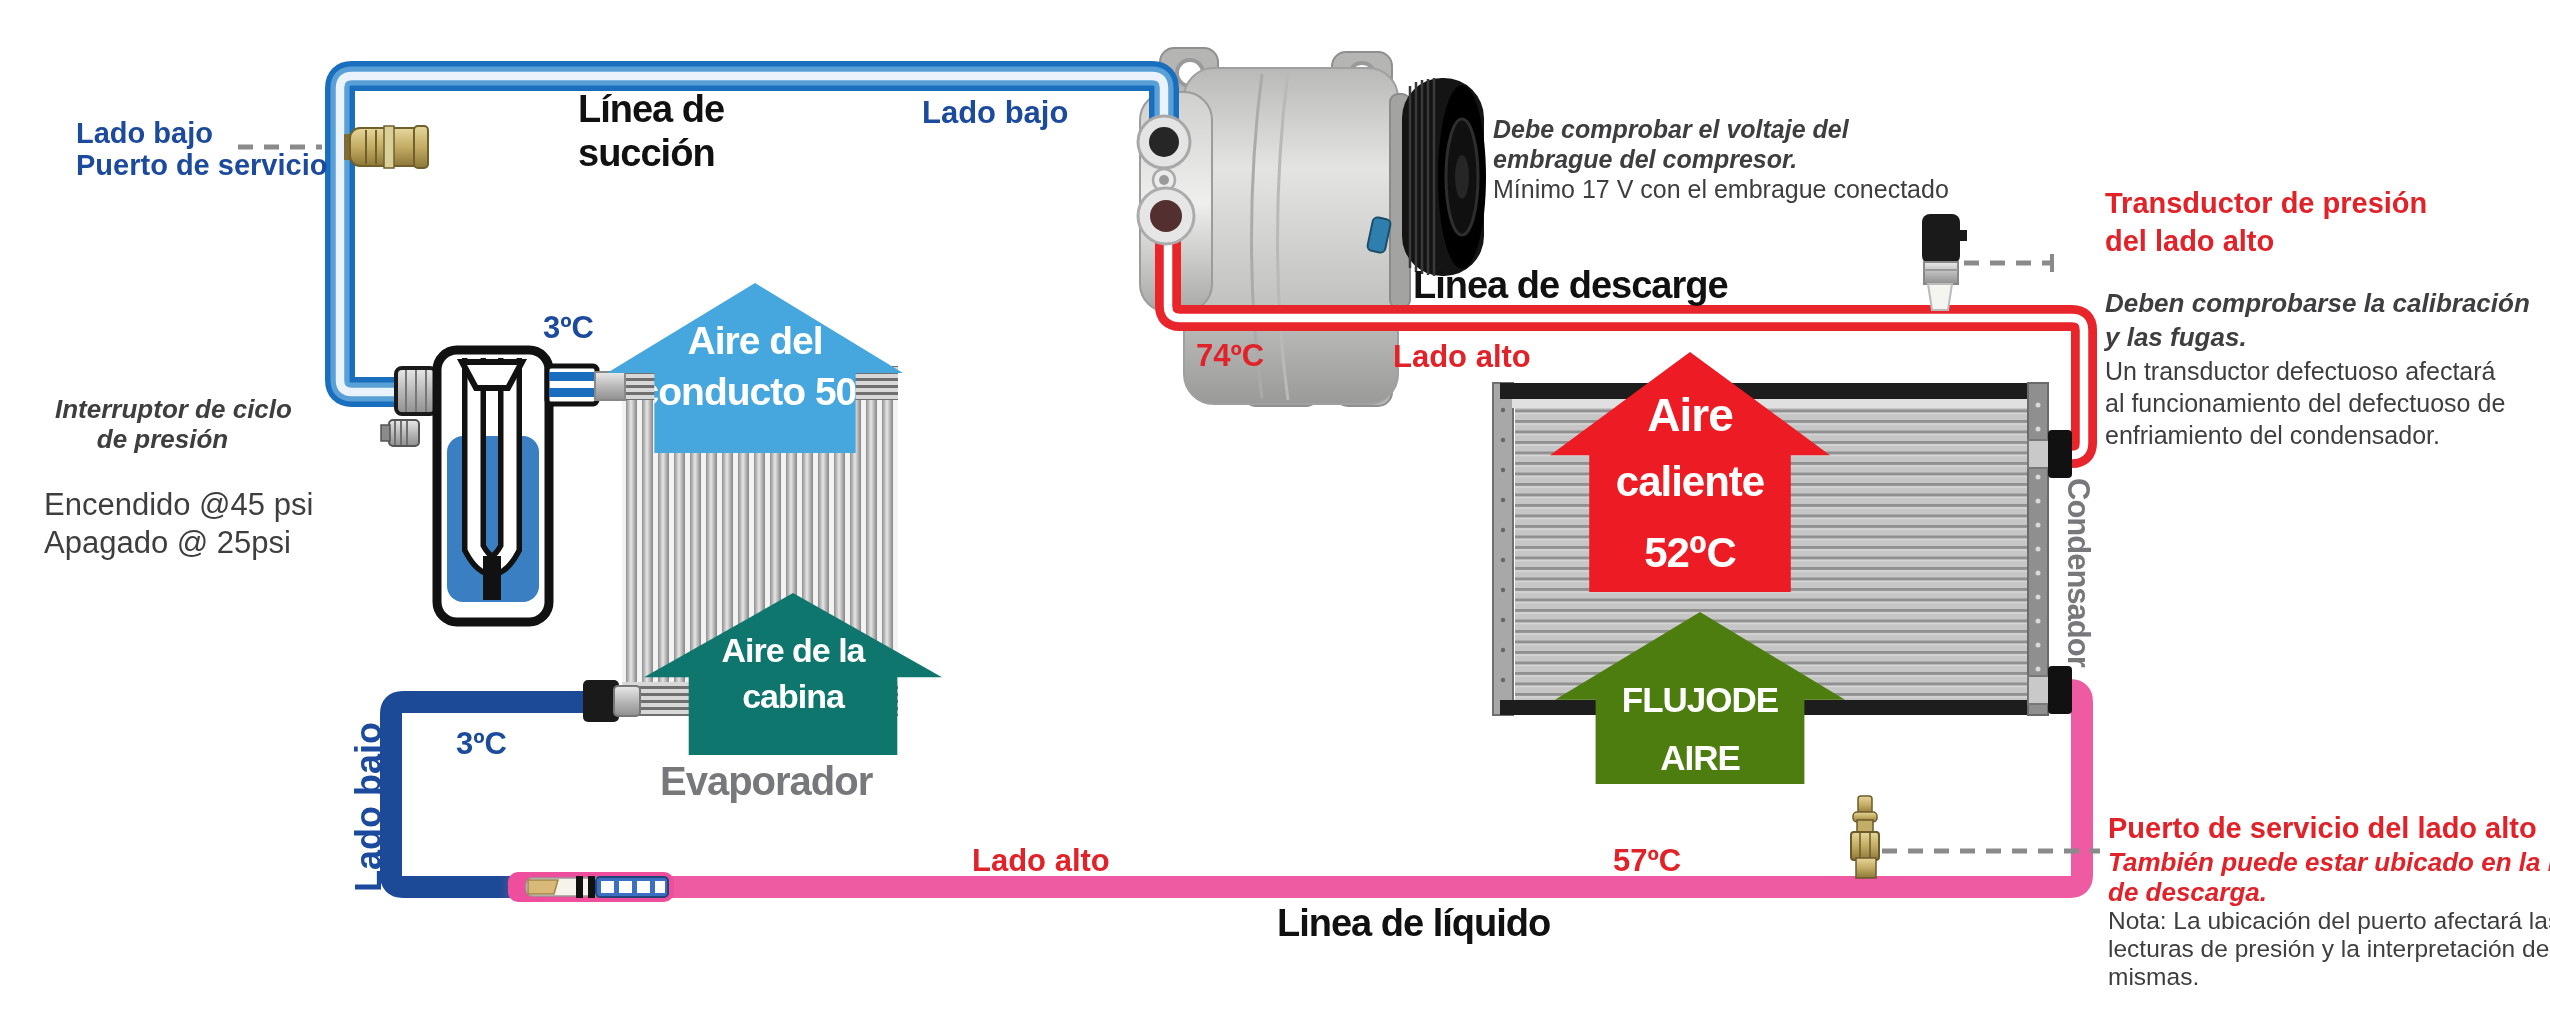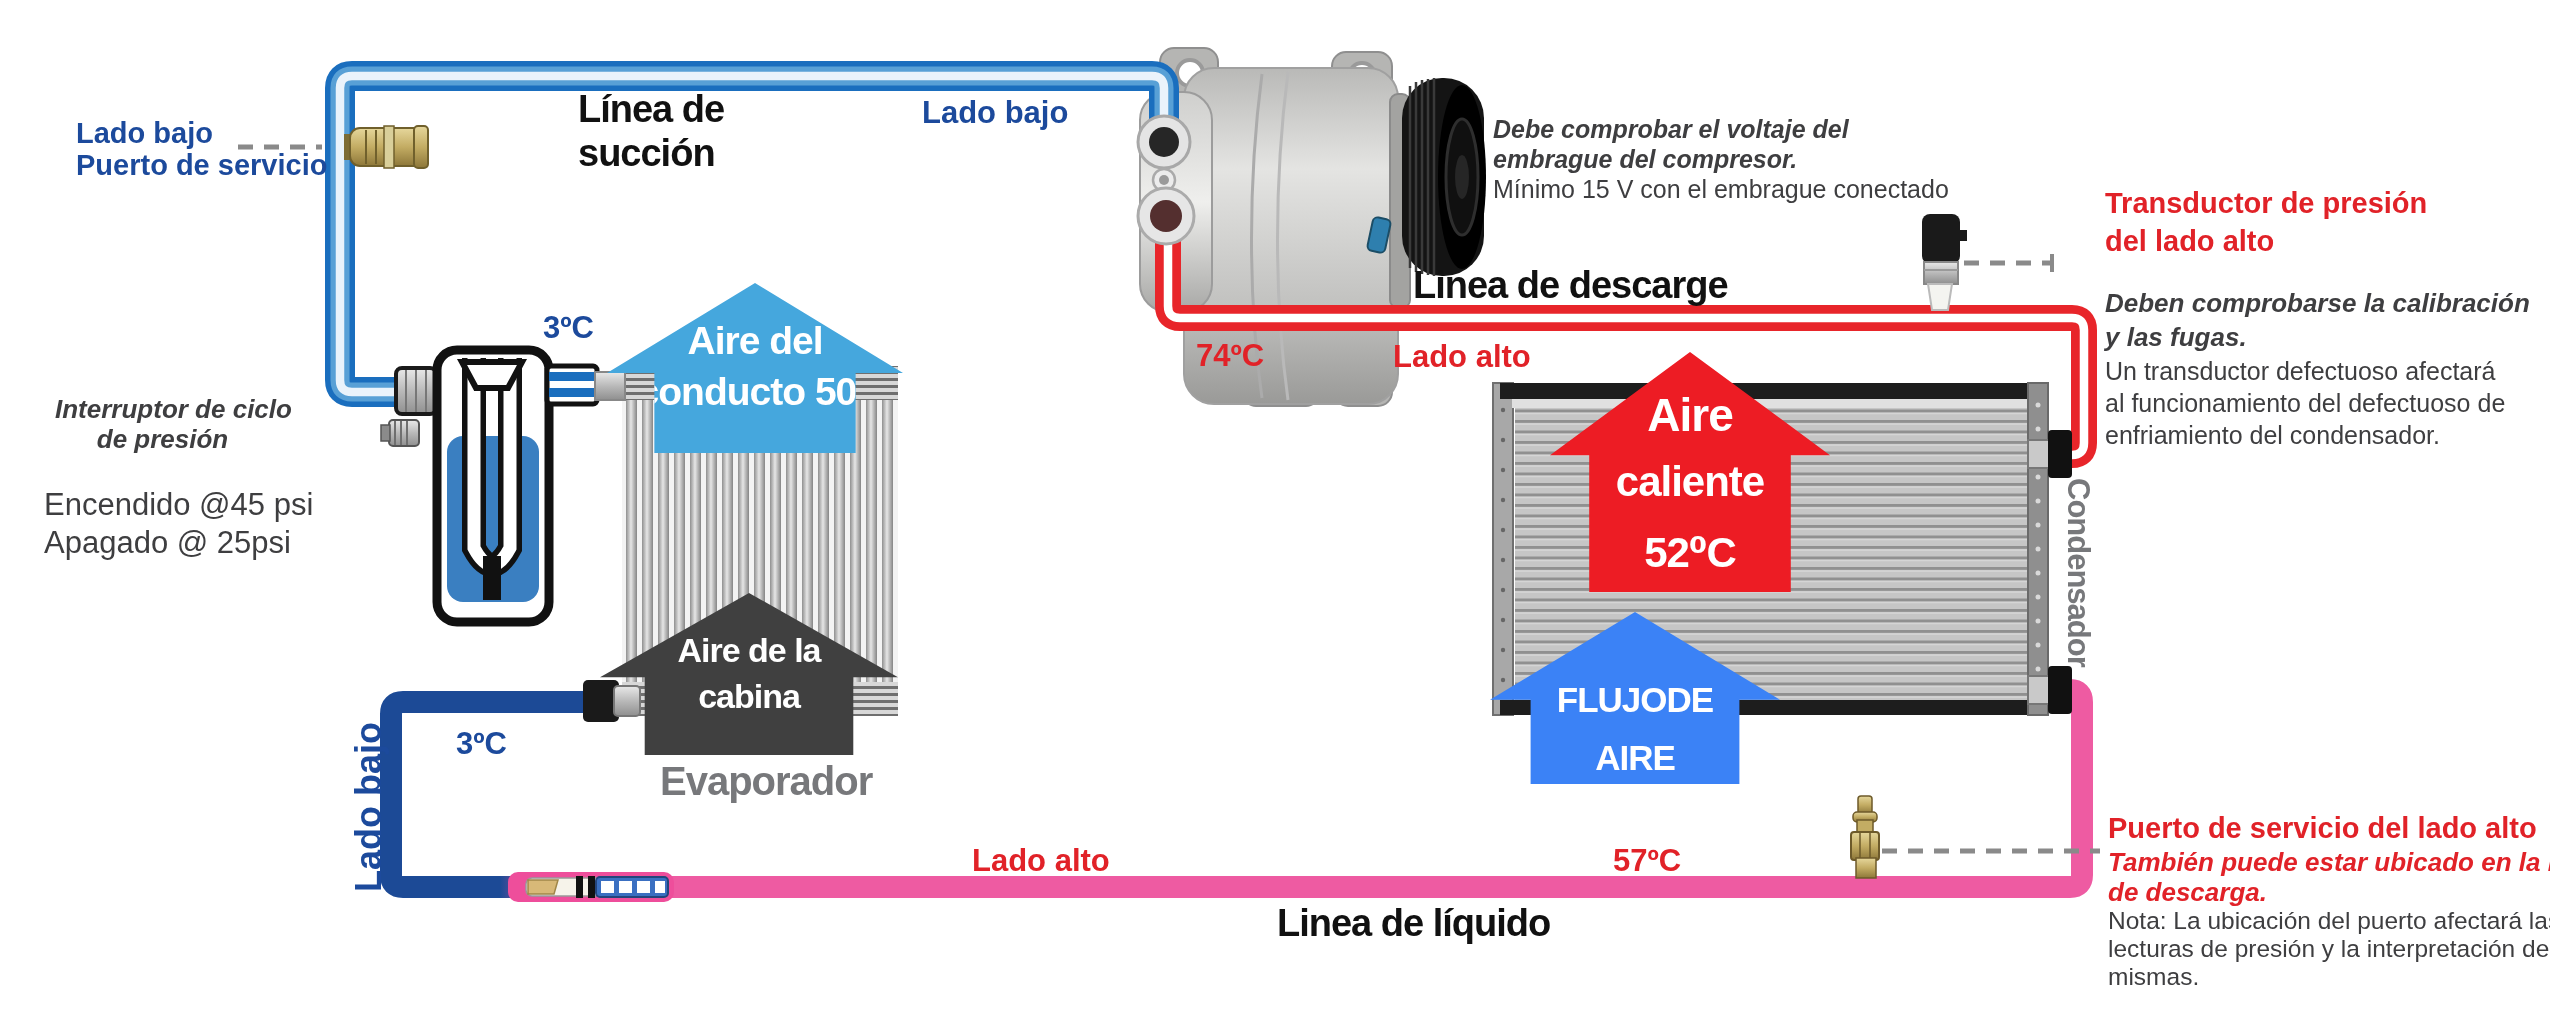--- a/index.html
+++ b/index.html
@@ -20,30 +20,30 @@
   .vert-cw{transform:rotate(90deg);transform-origin:0 0;}
   .vert-ccw{transform:rotate(-90deg);transform-origin:0 0;}
   .arrow{position:absolute;z-index:2;}
   .arrow .al{position:absolute;left:0;width:100%;text-align:center;color:#ffffff;
              font-weight:bold;white-space:nowrap;letter-spacing:-1px;}
   #arrow-hot{left:1550px;top:352px;width:280px;height:240px;background:#ed1c24;
       clip-path:polygon(50% 0,100% 43%,86% 43%,86% 100%,14% 100%,14% 43%,0 43%);}
   #arrow-hot .l1{top:36px;font-size:46px;}
   #arrow-hot .l2{top:106px;font-size:42px;}
   #arrow-hot .l3{top:176px;font-size:42px;}
-  #arrow-flow{left:1490px;top:612px;width:290px;height:172px;background:#3b82f6;
+  #arrow-flow{left:1555px;top:612px;width:290px;height:172px;background:#4d7c0f;
       clip-path:polygon(50% 0,100% 51%,86% 51%,86% 100%,14% 100%,14% 51%,0 51%);}
   #arrow-flow .l1{top:68px;font-size:35px;}
   #arrow-flow .l2{top:126px;font-size:35px;}
   #arrow-flow .l3{top:182px;font-size:42px;}
   #arrow-duct{left:607px;top:283px;width:296px;height:170px;background:#45a7dd;
       clip-path:polygon(50% 0,100% 53%,84% 53%,84% 100%,16% 100%,16% 53%,0 53%);}
   #arrow-duct .l1{top:36px;font-size:39px;}
   #arrow-duct .l2{top:86px;font-size:39px;}
-  #arrow-cabin{left:600px;top:593px;width:298px;height:162px;background:#404040;
+  #arrow-cabin{left:644px;top:593px;width:298px;height:162px;background:#0f766e;
       clip-path:polygon(50% 0,100% 52%,85% 52%,85% 100%,15% 100%,15% 52%,0 52%);}
   #arrow-cabin .l1{top:38px;font-size:34px;}
   #arrow-cabin .l2{top:84px;font-size:34px;}
   #arrow-cabin .l3{top:120px;font-size:34px;}
   .ctr{text-align:center;}
 </style>
 </head>
 <body>
 
 <div id="canvas">
@@ -299,21 +299,21 @@
 
 <div class="lbl navy fs29" style="left:76px;top:118px;">Lado bajo</div>
 <div class="lbl navy fs29" style="left:76px;top:150px;text-align:center;">Puerto de servicio</div>
 
 <div class="lbl blk fs38" style="left:578px;top:90px;">Línea de</div>
 <div class="lbl blk fs38" style="left:578px;top:134px;">succión</div>
 <div class="lbl navy fs31" style="left:922px;top:97px;">Lado bajo</div>
 
 <div class="lbl itb fs25" style="left:1493px;top:116px;">Debe comprobar el voltaje del</div>
 <div class="lbl itb fs25" style="left:1493px;top:146px;">embrague del compresor.</div>
-<div class="lbl reg fs25" style="left:1493px;top:176px;">Mínimo 15 V con el embrague conectado</div>
+<div class="lbl reg fs25" style="left:1493px;top:176px;">Mínimo 17 V con el embrague conectado</div>
 
 <div class="lbl blk fs38" style="left:1413px;top:266px;">Linea de descarge</div>
 <div class="lbl red fs31" style="left:1196px;top:340px;">74ºC</div>
 <div class="lbl red fs31" style="left:1393px;top:341px;">Lado alto</div>
 
 <div class="lbl red fs29" style="left:2105px;top:188px;">Transductor de presión</div>
 <div class="lbl red fs29" style="left:2105px;top:226px;">del lado alto</div>
 <div class="lbl itb fs26" style="left:2105px;top:290px;">Deben comprobarse la calibración</div>
 <div class="lbl itb fs26" style="left:2105px;top:324px;">y las fugas.</div>
 <div class="lbl reg fs25" style="left:2105px;top:358px;">Un transductor defectuoso afectará</div>

